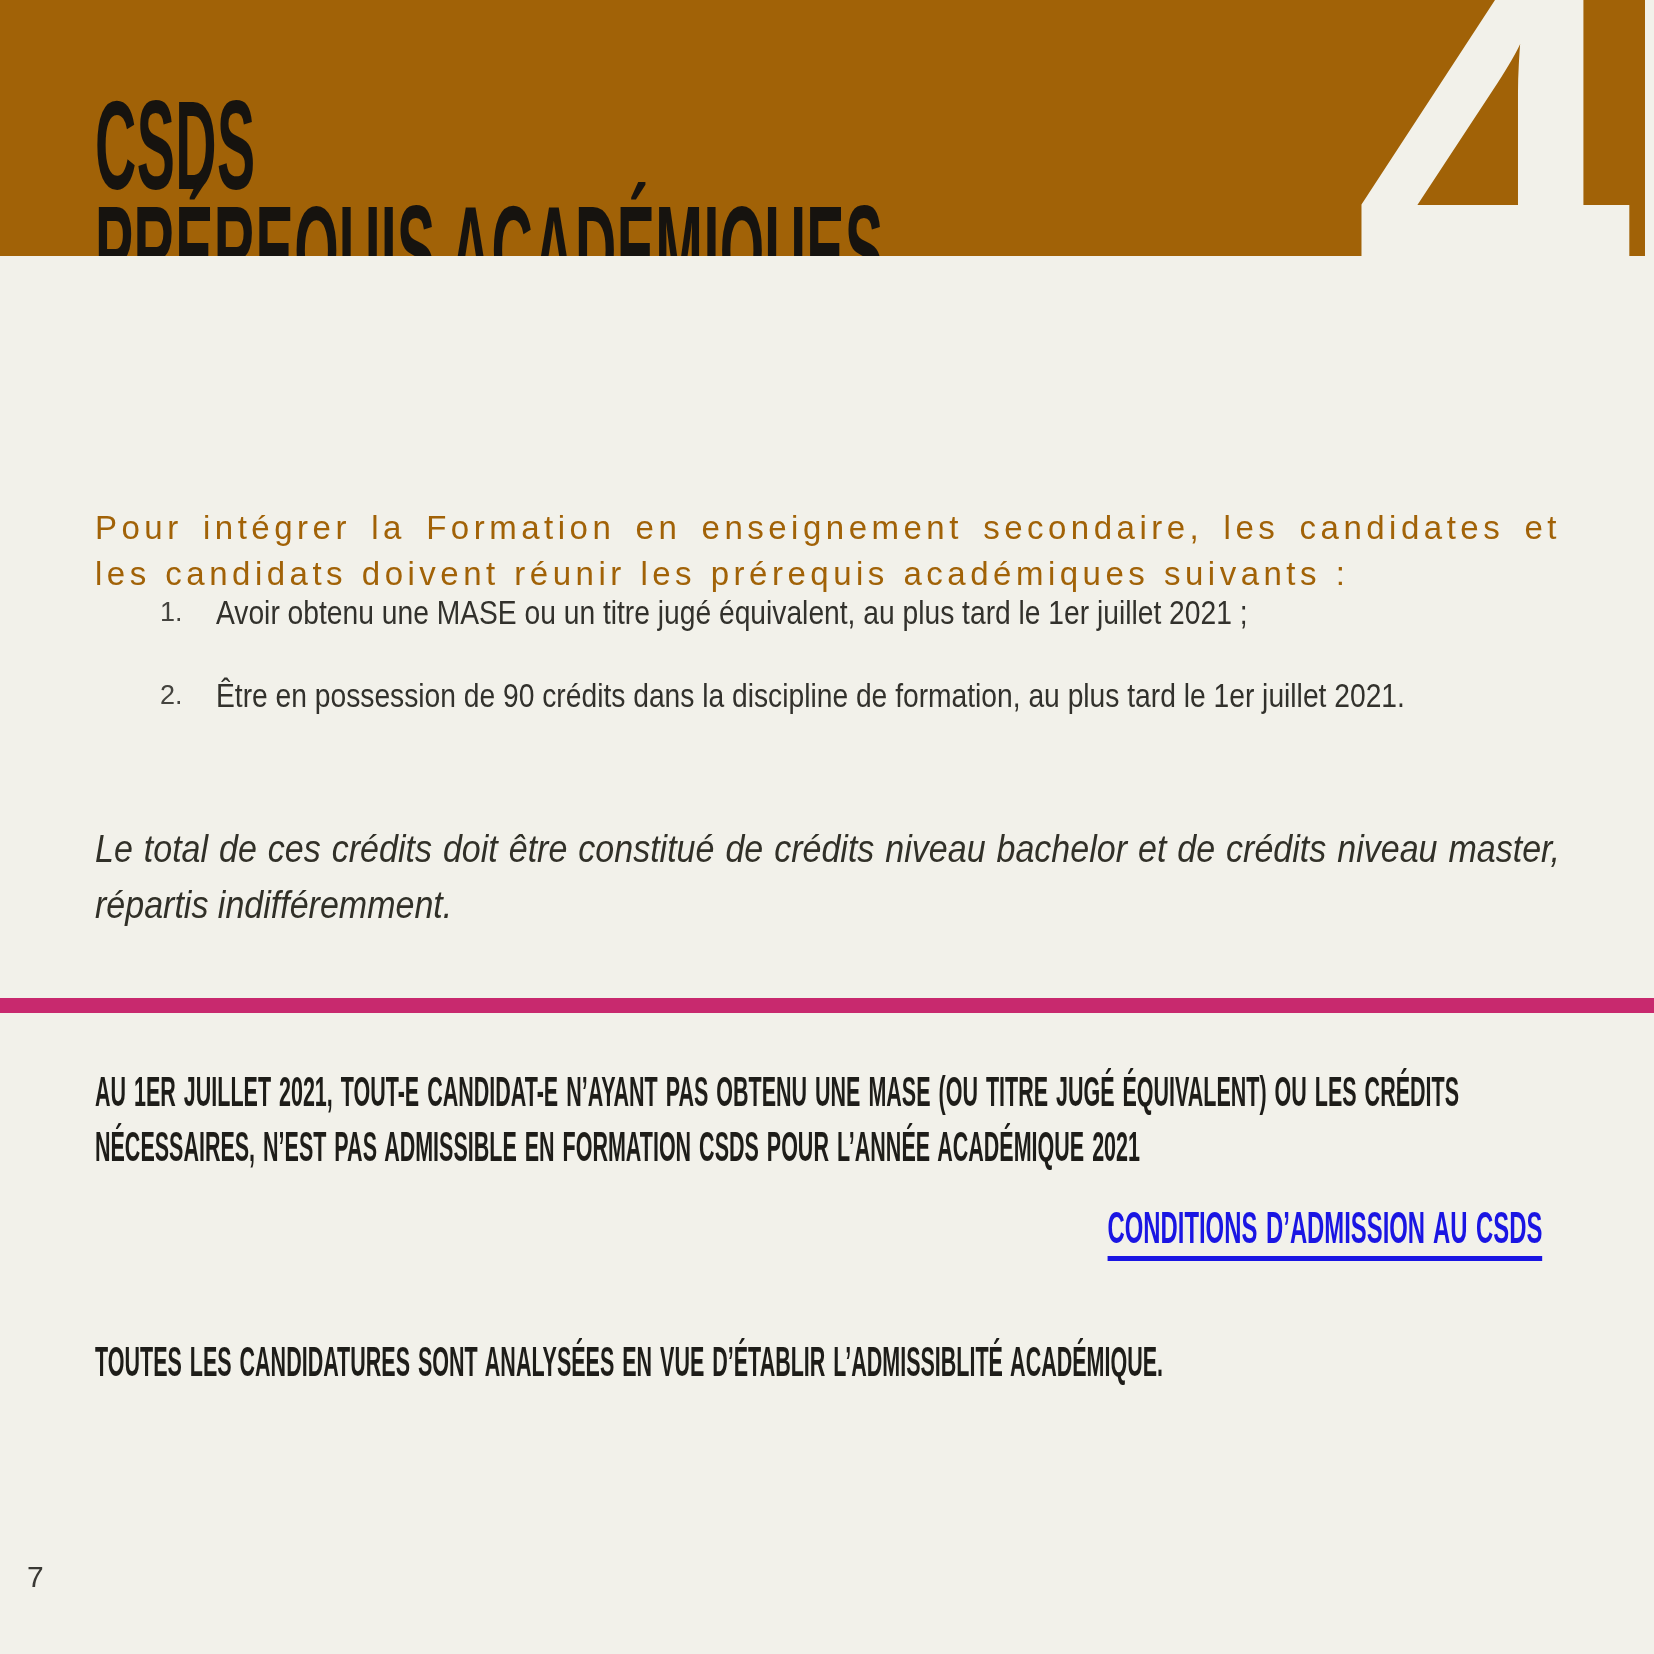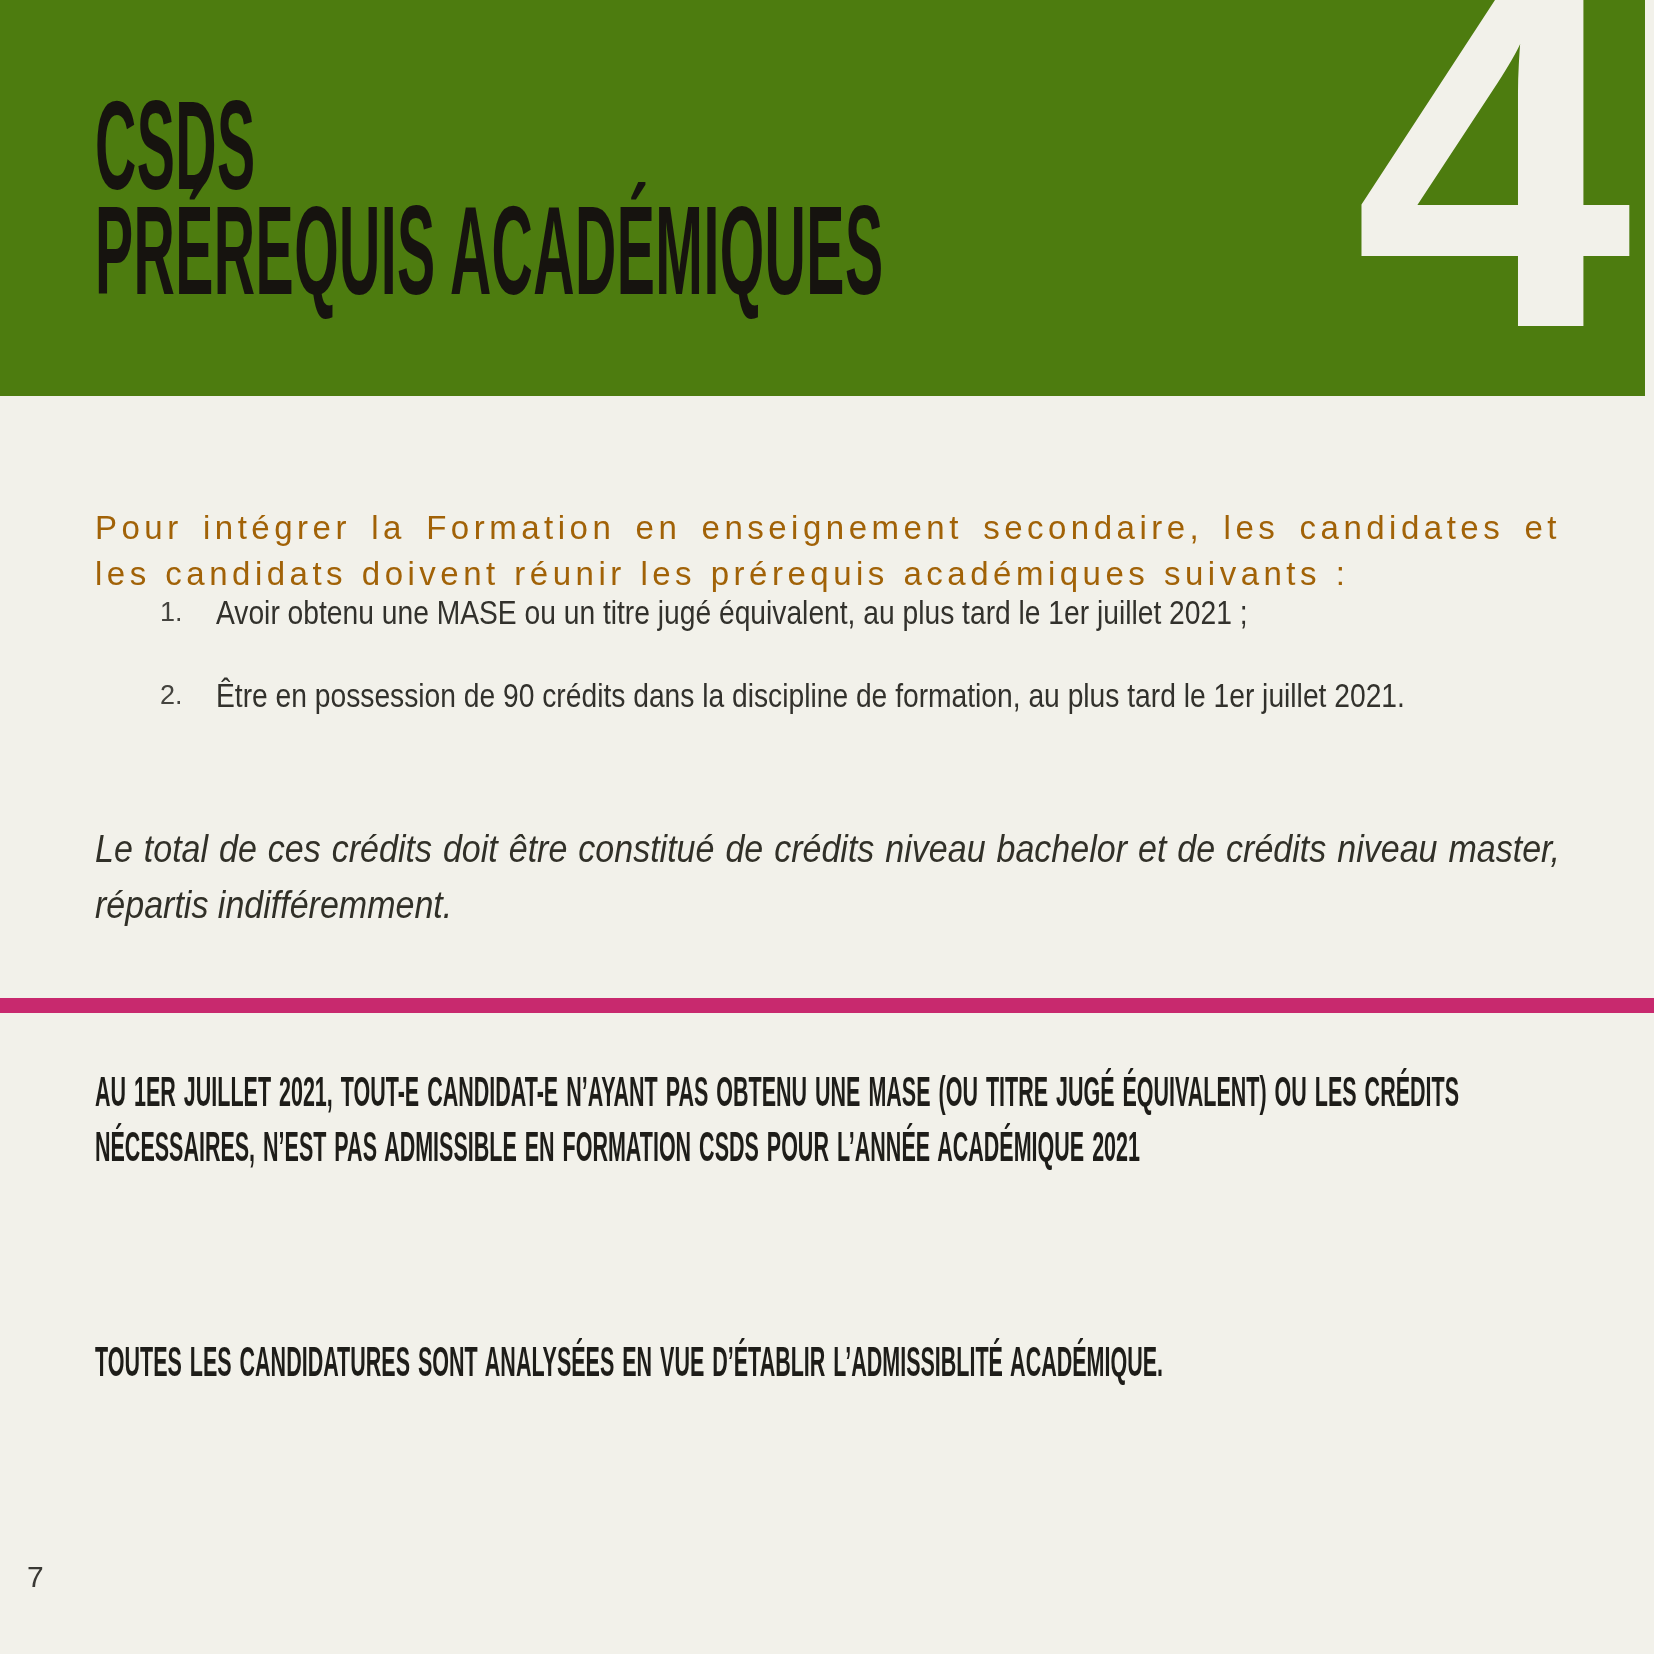--- a/index.html
+++ b/index.html
@@ -1,20 +1,20 @@
 <!DOCTYPE html>
 <html><head>
 <meta charset="utf-8">
 <style>
   html,body{margin:0;padding:0;}
   body{width:1654px;height:1654px;font-family:"Liberation Sans",sans-serif;}
   .page{position:relative;width:1654px;height:1654px;background:#f2f1ea;overflow:hidden;}
 
   
-  .band{position:absolute;top:0;left:0;right:9px;height:396px;background:#4d7c0f;overflow:hidden;}
+  .band{position:absolute;top:0;left:0;right:9px;height:256px;background:#a16207;overflow:hidden;}
   .band-title{position:absolute;left:95px;margin:0;color:#16130f;font-weight:700;line-height:1;
               white-space:nowrap;transform:scaleX(0.45);transform-origin:0 0;letter-spacing:1px;}
   .t1{top:82px;font-size:127px;}
   .t2{top:187px;font-size:127px;}
   .four{position:absolute;top:-97px;right:13px;font-size:500px;font-weight:700;line-height:1;
         color:#f2f1ea;}
 
   
   .intro{position:absolute;left:95px;top:472px;width:1466px;font-size:33px;line-height:46px;
          letter-spacing:4.5px;word-spacing:1px;color:#a16207;text-align:justify;}
@@ -84,20 +84,23 @@
 
   <div class="cond-block caution">
     <div class="cond-row">
       <span class="cond">AU 1ER JUILLET 2021, TOUT-E CANDIDAT-E N’AYANT PAS OBTENU UNE MASE (OU TITRE JUGÉ ÉQUIVALENT) OU LES CRÉDITS</span>
     </div>
     <div class="cond-row">
       <span class="cond">NÉCESSAIRES, N’EST PAS ADMISSIBLE EN FORMATION CSDS POUR L’ANNÉE ACADÉMIQUE 2021</span>
     </div>
   </div>
 
+  <div class="link-wrap link1">
+    <a class="cond-link">CONDITIONS D’ADMISSION AU CSDS</a>
+  </div>
 
   <div class="cond-block analysis">
     <div class="cond-row">
       <span class="cond">TOUTES LES CANDIDATURES SONT ANALYSÉES EN VUE D’ÉTABLIR L’ADMISSIBLITÉ ACADÉMIQUE.</span>
     </div>
   </div>
 
 
   <div class="pagenum">7</div>
 

